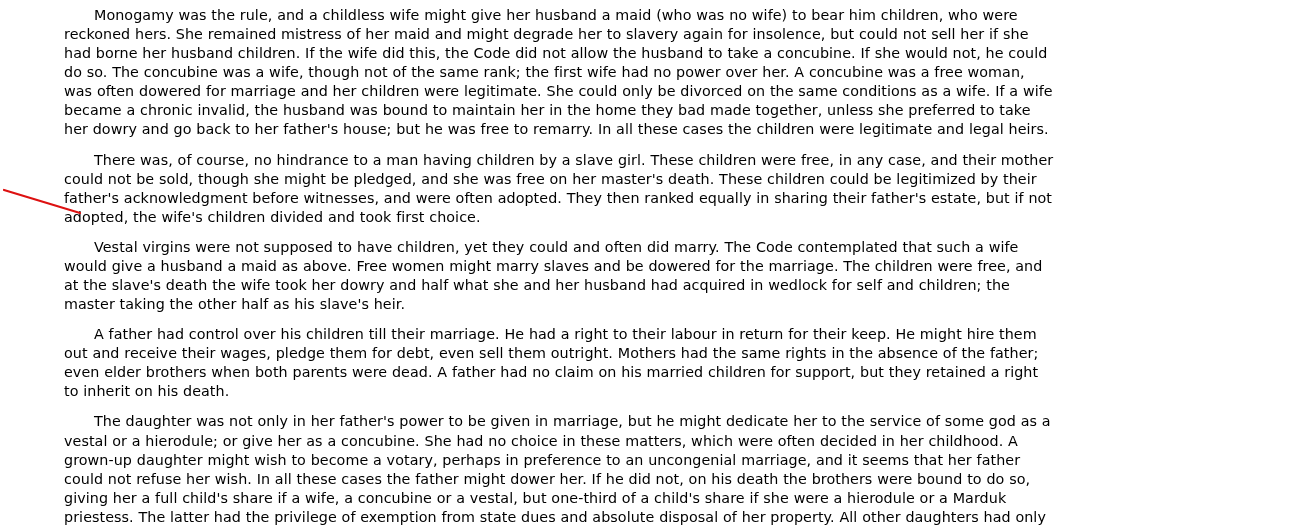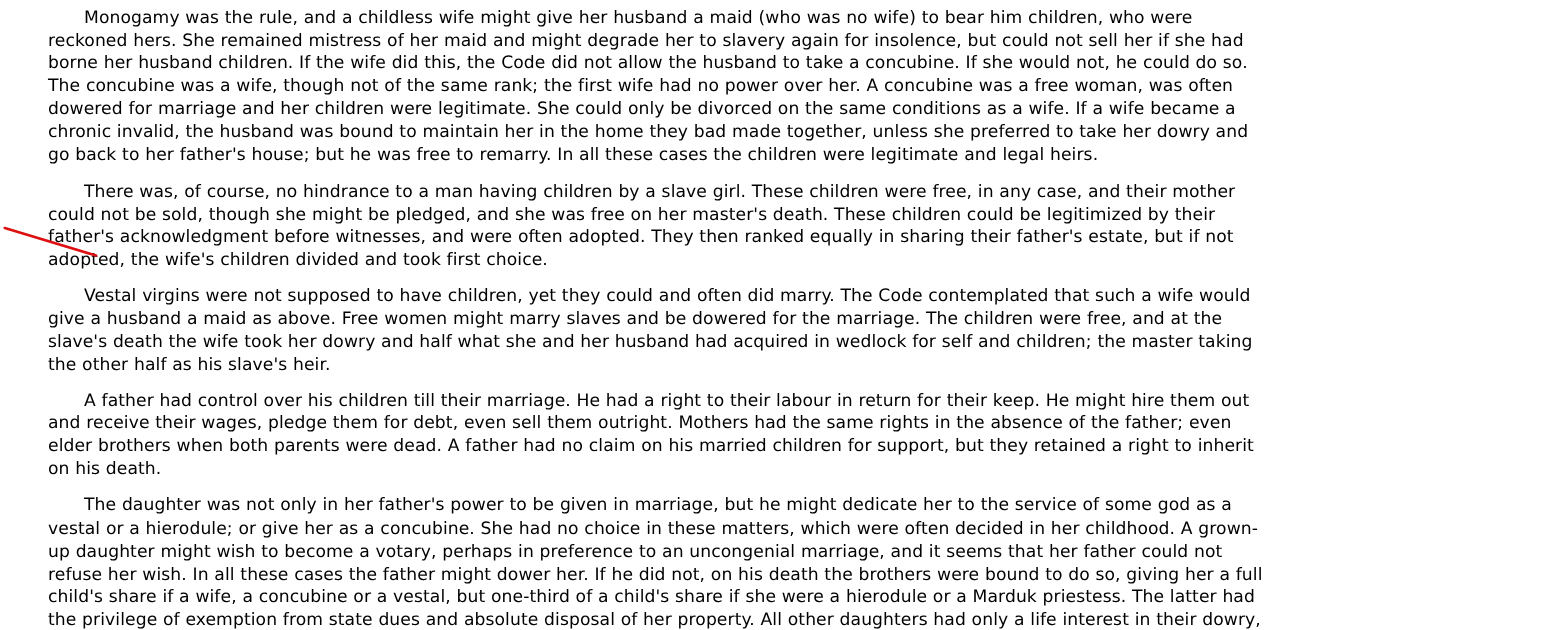--- a/index.html
+++ b/index.html
@@ -13,21 +13,21 @@
     font-family: "DejaVu Sans", sans-serif;
     color: #000000;
     position: relative;
     overflow: hidden;
   }
   #page {
     position: relative;
     width: 1077px;
     height: 525px;
     box-sizing: border-box;
-    padding: 6px 22px 0 40px;
+    padding: 6px 22px 0 64px;
   }
   .para {
     font-size: 14.3px;
     line-height: 1.335;
     text-align: left;
     text-indent: 30px;
     margin: 0 0 11px 0;
     letter-spacing: 0.005em;
     word-spacing: 0.01em;
   }

